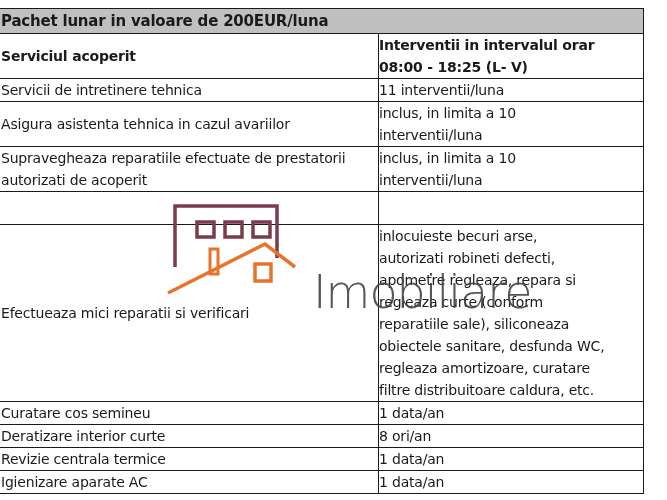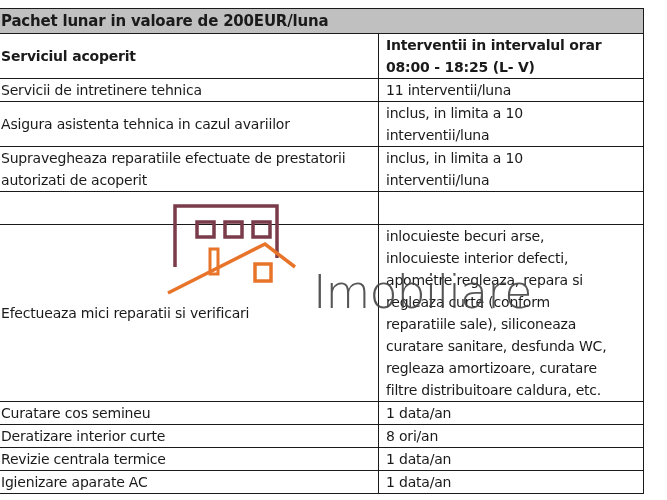--- a/index.html
+++ b/index.html
@@ -30,21 +30,21 @@
     }
     table.pkg td {
       border: 1px solid #1a1a1a;
       padding: 0 0 0 3px;
       vertical-align: middle;
       line-height: 22px;
       white-space: nowrap;
       overflow: hidden;
     }
     table.pkg td.col2 {
-      padding-left: 7px;
+      padding-left: 0;
       margin-top: 15px;
     }
     .title-row td {
       background: #c0c0c0;
       font-weight: bold;
       font-size: 15px;
       height: 24px;
       line-height: 24px;
     }
     .header-row td {
@@ -140,25 +140,25 @@
       </td>
     </tr>
     <tr class="r4">
       <td></td>
       <td class="col2"></td>
     </tr>
     <tr class="r5">
       <td>Efectueaza mici reparatii si verificari</td>
       <td class="col2">
         <span class="line">inlocuieste becuri arse,</span>
-        <span class="line">inlocuieste interior defecti,</span>
+        <span class="line">autorizati robineti defecti,</span>
         <span class="line">apometre regleaza, repara si</span>
         <span class="line">regleaza curte (conform</span>
         <span class="line">reparatiile sale),  siliconeaza</span>
-        <span class="line">curatare sanitare, desfunda WC,</span>
+        <span class="line">obiectele sanitare, desfunda WC,</span>
         <span class="line">regleaza amortizoare, curatare</span>
         <span class="line">filtre distribuitoare caldura, etc.</span>
       </td>
     </tr>
     <tr class="r6">
       <td>Curatare cos semineu</td>
       <td class="col2">1 data/an</td>
     </tr>
     <tr class="r7">
       <td>Deratizare interior curte</td>

